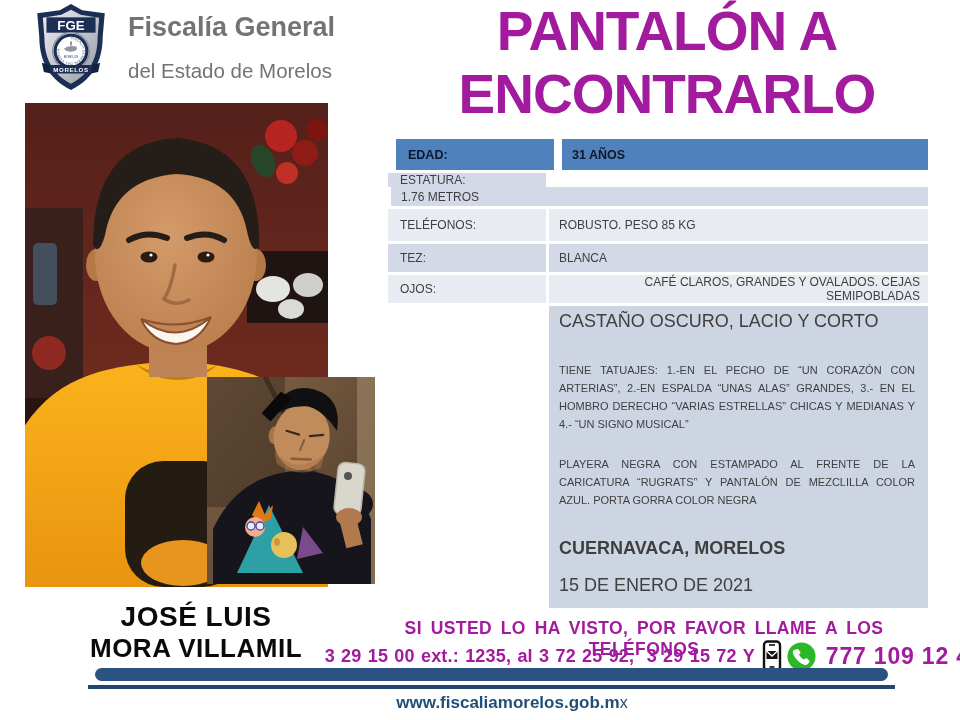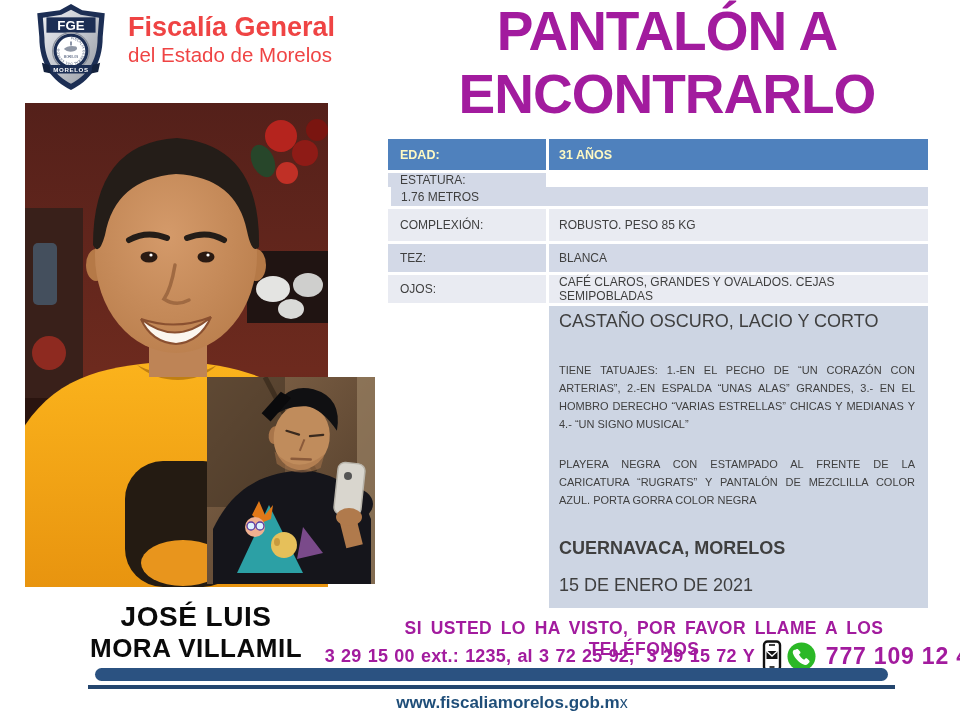--- a/index.html
+++ b/index.html
@@ -3,42 +3,42 @@
 <meta charset="utf-8">
 <style>
   html,body{margin:0;padding:0;}
   body{
     width:960px;height:720px;position:relative;background:#fff;overflow:hidden;
     font-family:"Liberation Sans", sans-serif;
     -webkit-font-smoothing:antialiased;
   }
   
   .badge{position:absolute;left:26px;top:1px;width:90px;height:92px;}
-  .org{position:absolute;left:128px;top:13px;color:#ef4444;line-height:1.05;}
+  .org{position:absolute;left:128px;top:13px;color:#737373;line-height:1.05;}
   .org1{font-size:27px;font-weight:bold;}
-  .org2{font-size:20.5px;margin-top:3px;}
+  .org2{font-size:20.5px;margin-top:19px;}
   
   .title{
     position:absolute;left:378px;top:0px;width:578px;text-align:center;
     color:#A21B9E;font-weight:900;font-size:55px;line-height:63px;letter-spacing:-1px;
   }
   
   .photo-main{position:absolute;left:25px;top:103px;width:303px;height:484px;}
   .photo-inset{position:absolute;left:207px;top:377px;width:168px;height:207px;}
   
   .name{position:absolute;left:43px;top:600px;width:306px;text-align:center;color:#0a0a0a;font-weight:900;}
   .name1{font-size:28px;line-height:33px;letter-spacing:.5px;}
   .name2{font-size:26px;line-height:30px;letter-spacing:.5px;}
   
   .tbl{position:absolute;left:388px;top:139px;width:540px;height:469px;font-size:12px;color:#3F3F3F;}
   .t-row{position:absolute;left:0;width:100%;display:flex;}
   .t-label{width:158px;padding-left:12px;display:flex;align-items:center;box-sizing:border-box;font-size:12px;}
-  .t-value{flex:1;margin-left:3px;padding-left:10px;padding-right:14px;display:flex;align-items:center;box-sizing:border-box;}
+  .t-value{flex:1;margin-left:3px;padding-left:10px;padding-right:8px;display:flex;align-items:center;box-sizing:border-box;text-align:right;}
   .r1{top:0;height:31px;}
-  .r1 .t-label,.r1 .t-value{background:#4F81BD;color:#fef9c3;font-weight:bold;font-size:12.5px;}
+  .r1 .t-label,.r1 .t-value{background:#4F81BD;color:#0f172a;font-weight:bold;font-size:12.5px;margin-left:8px;}
   .r2{top:34px;height:33px;flex-direction:column;}  .r3{top:70px;height:32px;}
   .r4{top:105px;height:28px;} .r5{top:136px;height:28px;}
   .band-a .t-label,.band-a .t-value{background:#D3D9E7;}
   .band-b .t-label,.band-b .t-value{background:#E9EBF2;}
   .blk-label-col{position:absolute;left:0;top:167px;width:158px;height:302px;background:#CDD5E3;}
   .blk-value-col{position:absolute;left:161px;top:167px;width:379px;height:302px;background:#CDD5E3;box-sizing:border-box;}
   .blk-label-col span{position:absolute;left:12px;right:3px;font-size:11px;white-space:nowrap;}
   .blk-value-col div{position:absolute;left:10px;right:13px;font-size:18px;}
   .bl0{top:5px;}  .bl1{top:81px;}  .bl2{top:171px;}
   .bl3{top:239px;font-weight:bold;} .bl4{top:272px;font-weight:bold;}
@@ -221,21 +221,21 @@
 <div class="tbl">
   <div class="t-row r1">
     <div class="t-label">EDAD:</div>
     <div class="t-value">31 AÑOS</div>
   </div>
   <div class="t-row r2 band-a">
     <div class="t-label">ESTATURA:</div>
     <div class="t-value">1.76 METROS</div>
   </div>
   <div class="t-row r3 band-b">
-    <div class="t-label">COMPLEXIÓN:</div>
+    <div class="t-label">TELÉFONOS:</div>
     <div class="t-value">ROBUSTO. PESO 85 KG</div>
   </div>
   <div class="t-row r4 band-a">
     <div class="t-label">TEZ:</div>
     <div class="t-value">BLANCA</div>
   </div>
   <div class="t-row r5 band-b">
     <div class="t-label">OJOS:</div>
     <div class="t-value">CAFÉ CLAROS, GRANDES Y OVALADOS. CEJAS SEMIPOBLADAS</div>
   </div>

